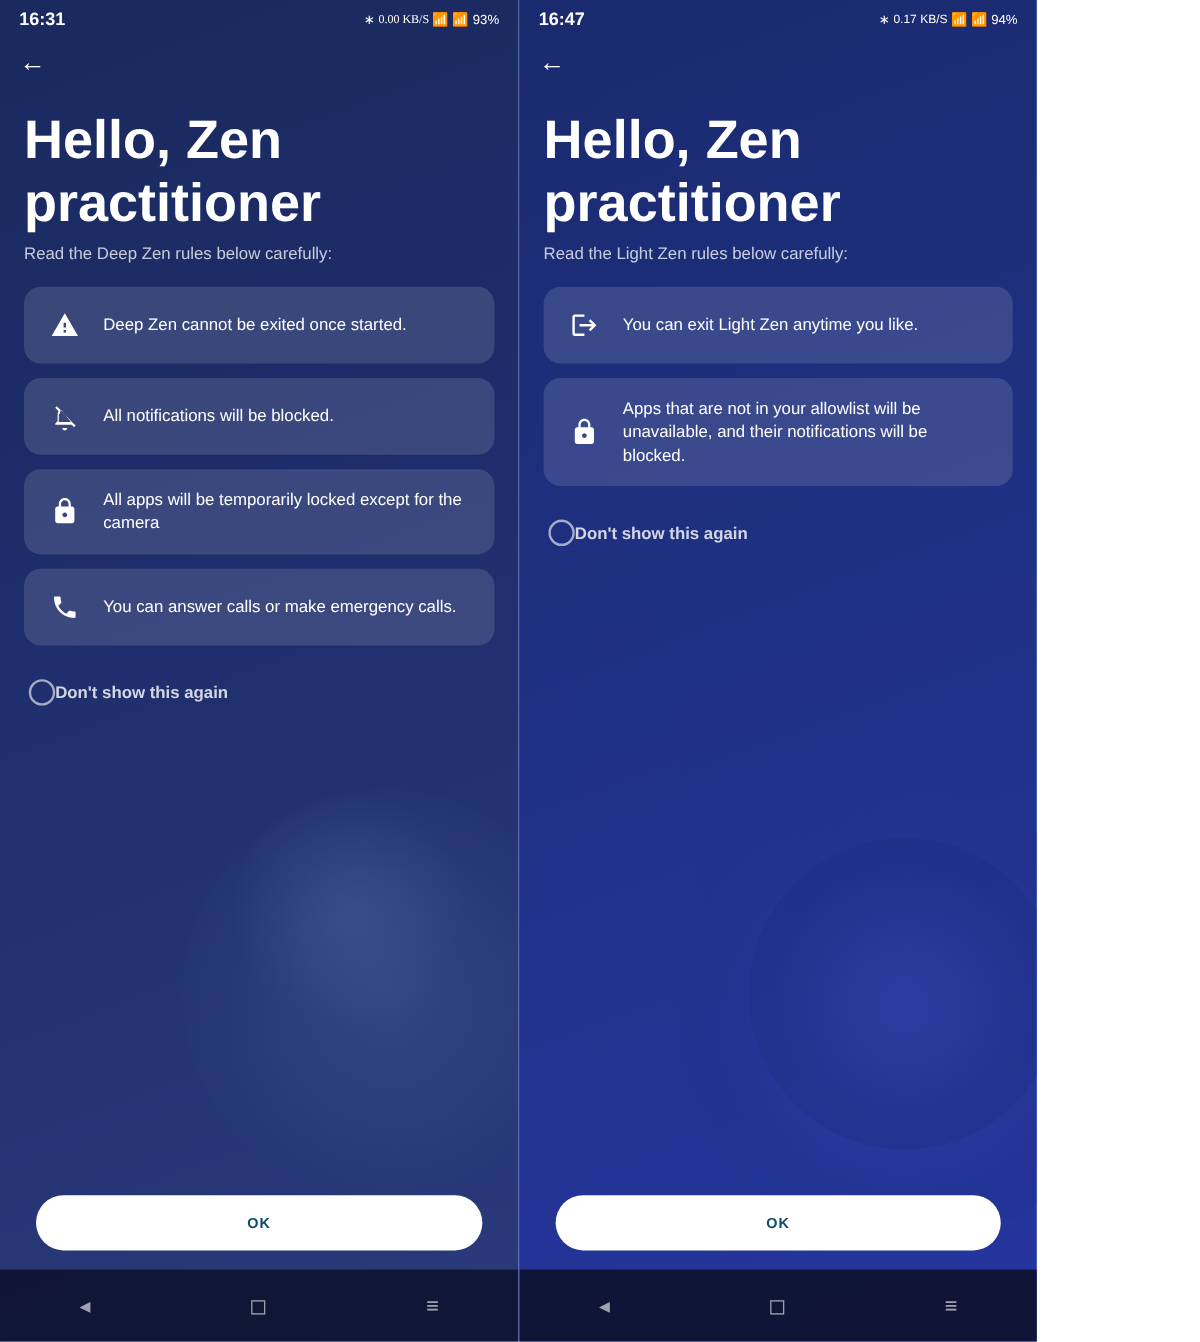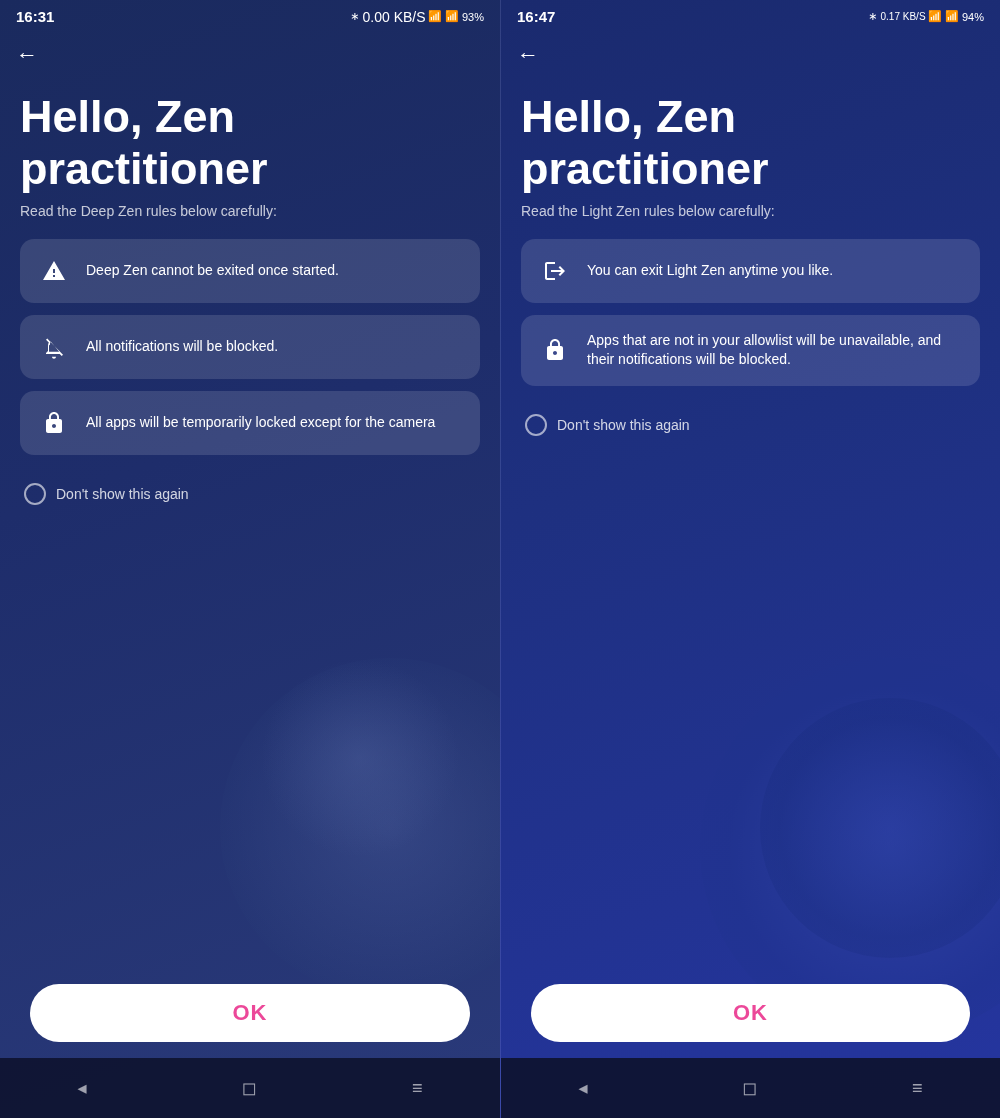--- a/index.html
+++ b/index.html
@@ -5,21 +5,21 @@
     * { margin: 0; padding: 0; box-sizing: border-box; }
     body {
       width: 1000px;
       height: 1118px;
       display: flex;
       font-family: 'Segoe UI', Arial, sans-serif;
       overflow: hidden;
     }
 
     .screen {
-      width: 500px;
+      width: 432px;
       height: 1118px;
       position: relative;
       overflow: hidden;
       display: flex;
       flex-direction: column;
     }
 
     .screen-left {
       background: linear-gradient(160deg, #1a2a5e 0%, #1e2d6b 40%, #2a3a7a 100%);
     }
@@ -148,24 +148,24 @@
     .rule-text {
       color: white;
       font-size: 14px;
       line-height: 1.4;
     }
 
     
     .checkbox-row {
       display: flex;
       align-items: center;
-      gap: 10px;
       padding: 16px 4px;
       z-index: 10;
       position: relative;
+      font-weight: bold;
     }
 
     .checkbox-circle {
       width: 22px;
       height: 22px;
       border-radius: 50%;
       border: 2px solid rgba(255,255,255,0.6);
       background: transparent;
       flex-shrink: 0;
     }
@@ -195,23 +195,23 @@
       padding: 0 30px 16px;
       z-index: 10;
     }
 
     .ok-button {
       width: 100%;
       padding: 16px;
       border-radius: 50px;
       background: white;
       border: none;
-      font-size: 22px;
+      font-size: 12px;
       font-weight: 600;
-      color: #ec4899;
+      color: #0c4a6e;
       cursor: pointer;
       letter-spacing: 1px;
     }
 
     
     .icon-warning { color: white; }
     .icon-bell-off { color: white; }
     .icon-lock { color: white; }
     .icon-phone { color: white; }
     .icon-exit { color: white; }
@@ -226,21 +226,21 @@
 <body>
 
 <div class="screen screen-left">
   <div class="moon-decoration moon-large"></div>
   <div class="moon-decoration moon-small"></div>
 
   <div class="status-bar">
     <span class="status-time">16:31</span>
     <div class="status-icons">
       <span>∗</span>
-      <span style="font-size:14px;">0.00 KB/S</span>
+      <span style="font-size:10px;font-family:Liberation Serif, serif;">0.00 KB/S</span>
       <span>📶</span>
       <span>📶</span>
       <span>93%</span>
     </div>
   </div>
 
   <div class="back-btn">←</div>
 
   <div class="content">
     <div class="greeting">Hello, Zen practitioner</div>
@@ -266,20 +266,28 @@
 
     <div class="rule-card">
       <div class="rule-icon icon-lock">
         <svg viewBox="0 0 24 24" fill="white">
             <path d="M18 8h-1V6c0-2.76-2.24-5-5-5S7 3.24 7 6v2H6c-1.1 0-2 .9-2 2v10c0 1.1.9 2 2 2h12c1.1 0 2-.9 2-2V10c0-1.1-.9-2-2-2zm-6 9c-1.1 0-2-.9-2-2s.9-2 2-2 2 .9 2 2-.9 2-2 2zm3.1-9H8.9V6c0-1.71 1.39-3.1 3.1-3.1 1.71 0 3.1 1.39 3.1 3.1v2z"></path>
           </svg>
       </div>
       <span class="rule-text">All apps will be temporarily locked except for the camera</span>
     </div>
 
+    <div class="rule-card">
+      <div class="rule-icon icon-phone">
+        <svg viewBox="0 0 24 24" fill="white">
+            <path d="M6.6 10.8c1.4 2.8 3.8 5.1 6.6 6.6l2.2-2.2c.3-.3.7-.4 1-.2 1.1.4 2.3.6 3.6.6.6 0 1 .4 1 1V20c0 .6-.4 1-1 1-9.4 0-17-7.6-17-17 0-.6.4-1 1-1h3.5c.6 0 1 .4 1 1 0 1.3.2 2.5.6 3.6.1.3 0 .7-.2 1L6.6 10.8z"></path>
+          </svg>
+      </div>
+      <span class="rule-text">You can answer calls or make emergency calls.</span>
+    </div>
 
     <div class="checkbox-row">
       <div class="checkbox-circle"></div>
       <span class="checkbox-label">Don't show this again</span>
     </div>
   </div>
 
   <div style="flex:1; z-index:10;"></div>
 
   <div class="ok-button-area">

